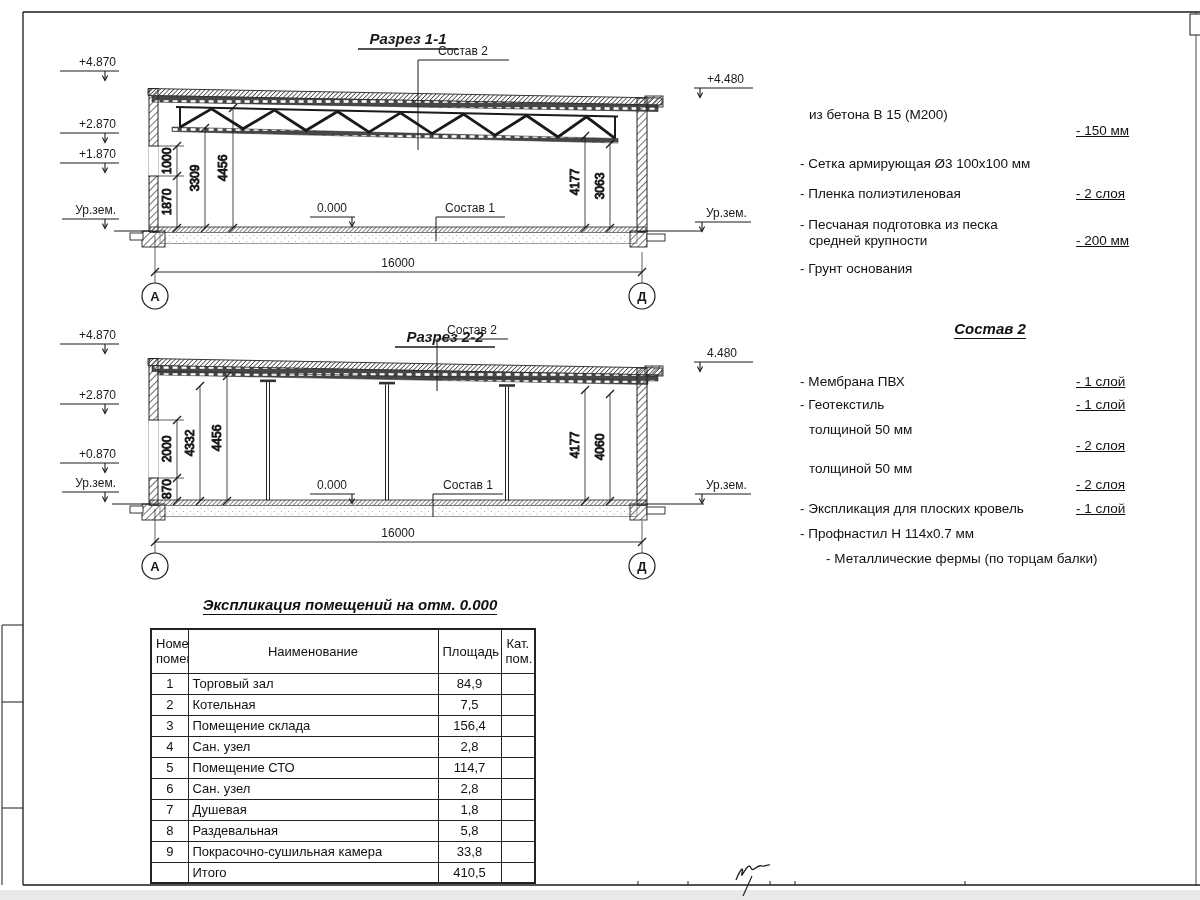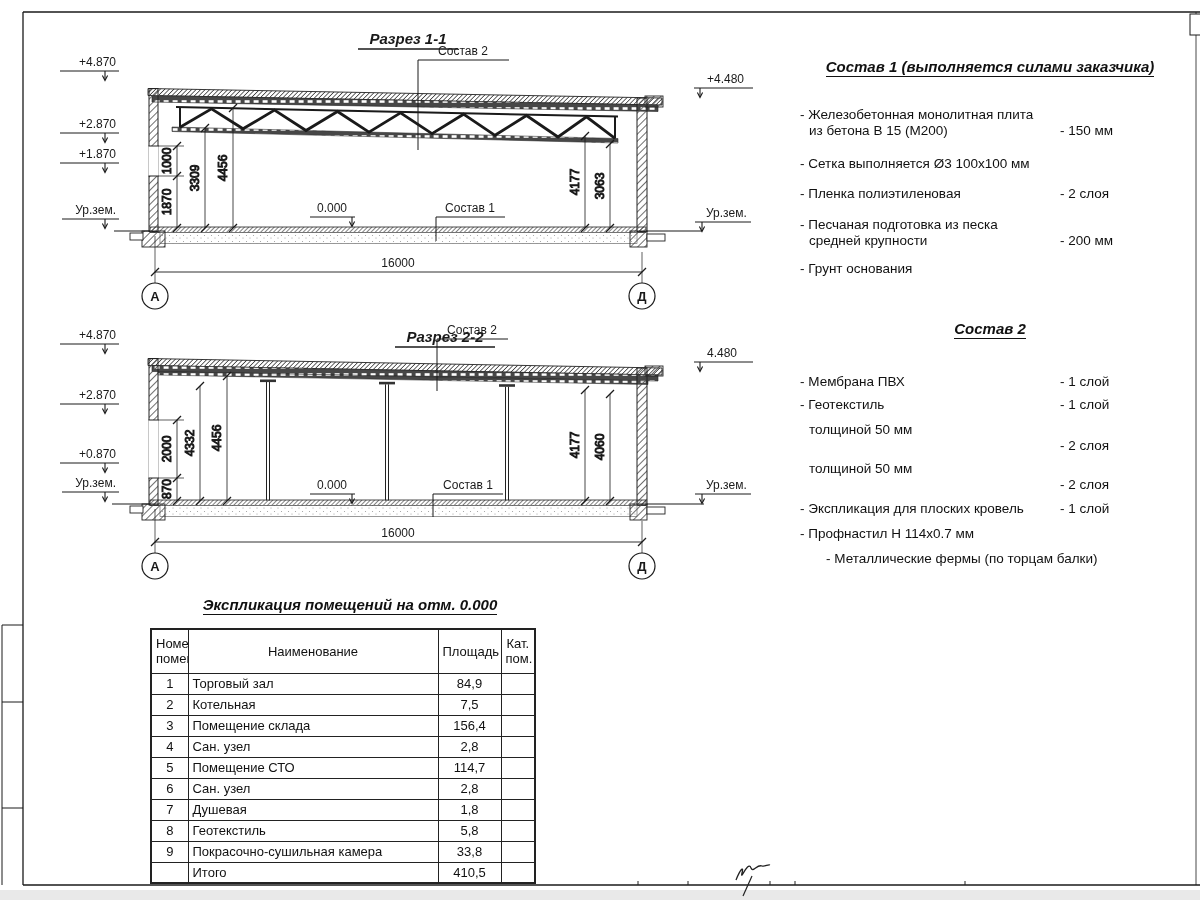--- a/index.html
+++ b/index.html
@@ -8,21 +8,21 @@
   svg text { font-family:"Liberation Sans", sans-serif; fill:#1a1a1a; }
   .t-title { font-size:15px; font-style:italic; font-weight:bold; }
   .t-label { font-size:12px; }
   .t-dim  { font-size:12px; }
   .t-axis { font-size:13px; font-weight:bold; }
   .abs { position:absolute; }
   .ctitle { font-size:15px; font-style:italic; font-weight:bold; text-align:center; }
   .ctitle span { display:inline-block; border-bottom:1.5px solid #111; padding-bottom:1px; }
   .citem { position:absolute; width:398px; font-size:13.5px; line-height:16px; color:#111; }
   .citem .l2 { margin-left:9px; }
-  .citem .val { position:absolute; left:260px; top:0; white-space:nowrap; }
+  .citem .val { position:absolute; left:276px; top:0; white-space:nowrap;text-decoration:underline; }
   .citem.two .val { top:16px; }
   table.expl { border-collapse:collapse; table-layout:fixed; width:384px; font-size:13px; color:#111; }
   table.expl, table.expl td, table.expl th { border:1px solid #222; }
   table.expl { border:2px solid #222; }
   table.expl th { font-weight:normal; }
   table.expl td, table.expl th { padding:0 4px; overflow:hidden; white-space:nowrap; }
   .cell-c { text-align:center; }
   .cell-l { text-align:left;margin-left:16px; }
   tr.r { height:21px; }
   tr.h { height:44px; }
@@ -299,30 +299,26 @@
           <use href="#tick" x="642" y="542"></use>
       <text class="t-dim" x="398" y="537" text-anchor="middle">16000</text>
       <circle cx="155" cy="566" r="13" fill="#fff" stroke="#1a1a1a" stroke-width="1.2"></circle>
       <text class="t-axis" x="155" y="571" text-anchor="middle">А</text>
       <circle cx="642" cy="566" r="13" fill="#fff" stroke="#1a1a1a" stroke-width="1.2"></circle>
       <text class="t-axis" x="642" y="571" text-anchor="middle">Д</text>
     </g>
   </g>
 </svg>
 
-  <div class="abs ctitle" style="left:790px; top:58px; width:400px;">
-    <span>Состав 1 (выполняется силами заказчика)</span>
-  </div>
   <div class="citem two" style="left:800px; top:107px;">
-    <div>- Железобетонная монолитная плита</div>
     <div class="l2">из бетона В 15 (М200)</div>
     <span class="val">- 150 мм</span>
   </div>
   <div class="citem" style="left:800px; top:156px;">
-    <div>- Сетка выполняется Ø3 100х100 мм</div>
+    <div>- Сетка армирующая Ø3 100х100 мм</div>
   </div>
   <div class="citem" style="left:800px; top:186px;">
     <div>- Пленка полиэтиленовая</div>
     <span class="val">- 2 слоя</span>
   </div>
   <div class="citem two" style="left:800px; top:217px;">
     <div>- Песчаная подготовка из песка</div>
     <div class="l2">средней крупности</div>
     <span class="val">- 200 мм</span>
   </div>
@@ -421,21 +417,21 @@
         <td></td>
       </tr>
       <tr class="r">
         <td class="cell-c">7</td>
         <td class="cell-l">Душевая</td>
         <td class="cell-c">1,8</td>
         <td></td>
       </tr>
       <tr class="r">
         <td class="cell-c">8</td>
-        <td class="cell-l">Геотекстиль</td>
+        <td class="cell-l">Раздевальная</td>
         <td class="cell-c">5,8</td>
         <td></td>
       </tr>
       <tr class="r">
         <td class="cell-c">9</td>
         <td class="cell-l">Покрасочно-сушильная камера</td>
         <td class="cell-c">33,8</td>
         <td></td>
       </tr>
       <tr class="r">

